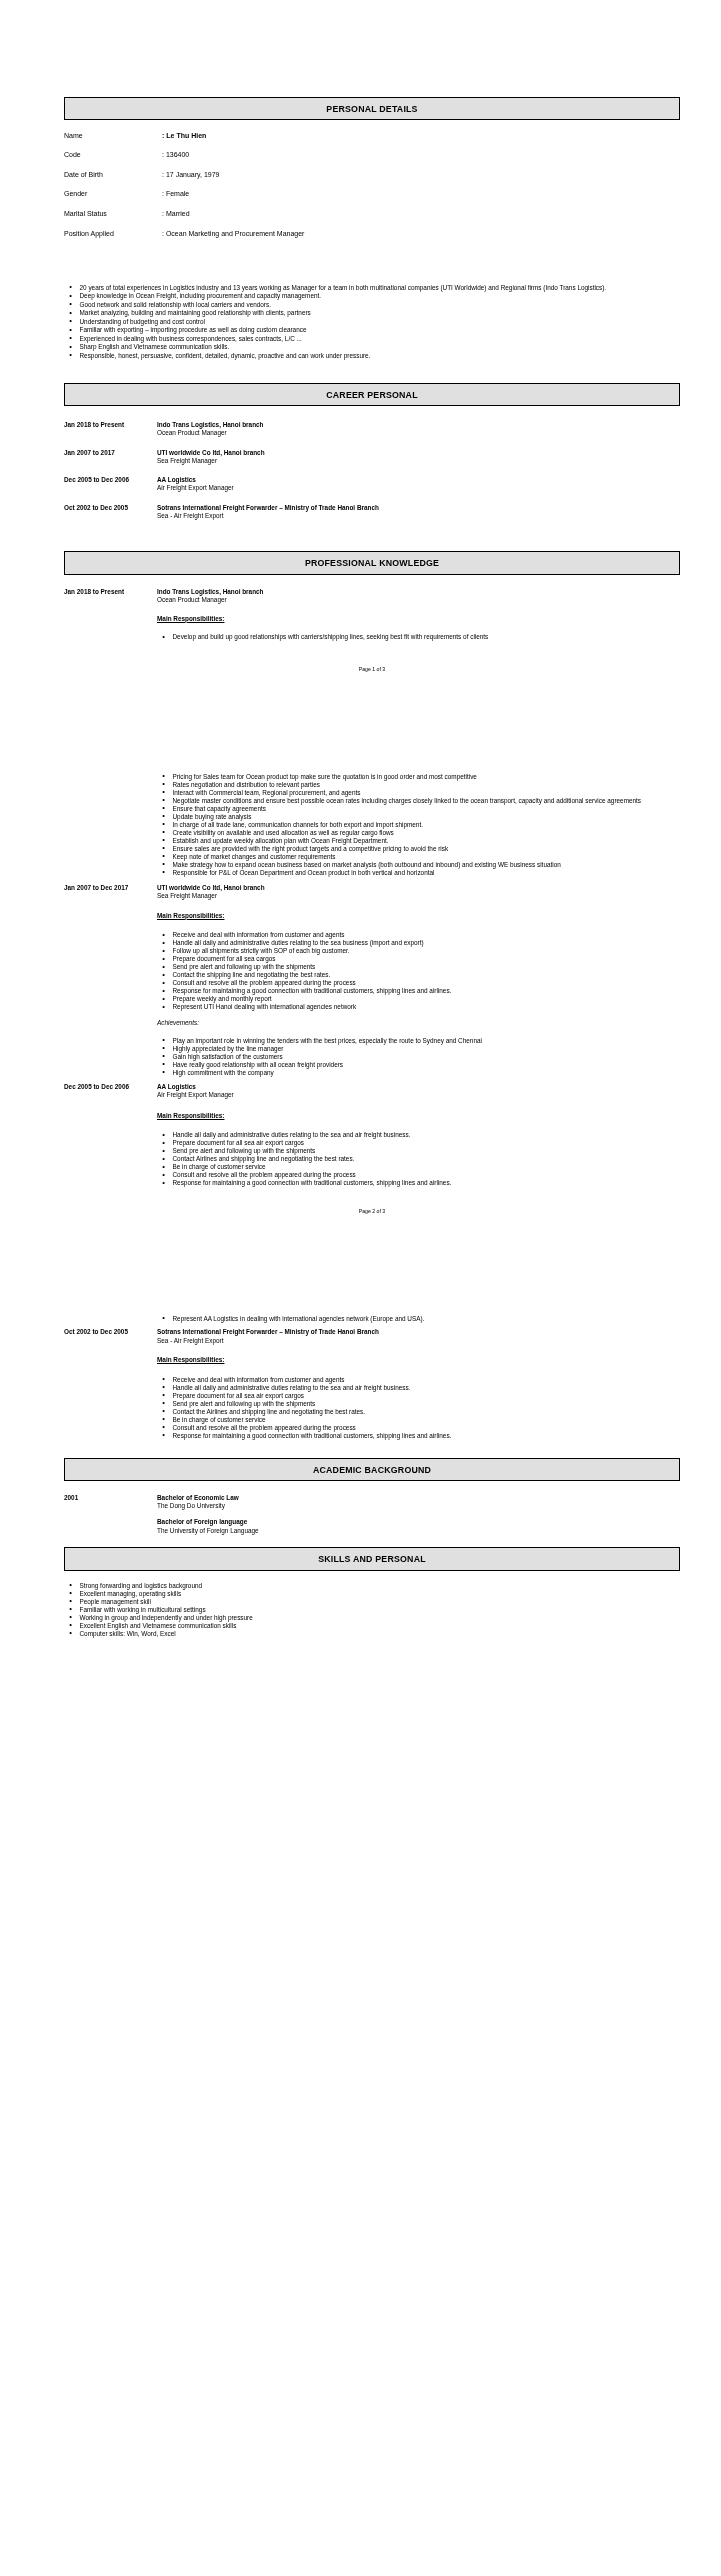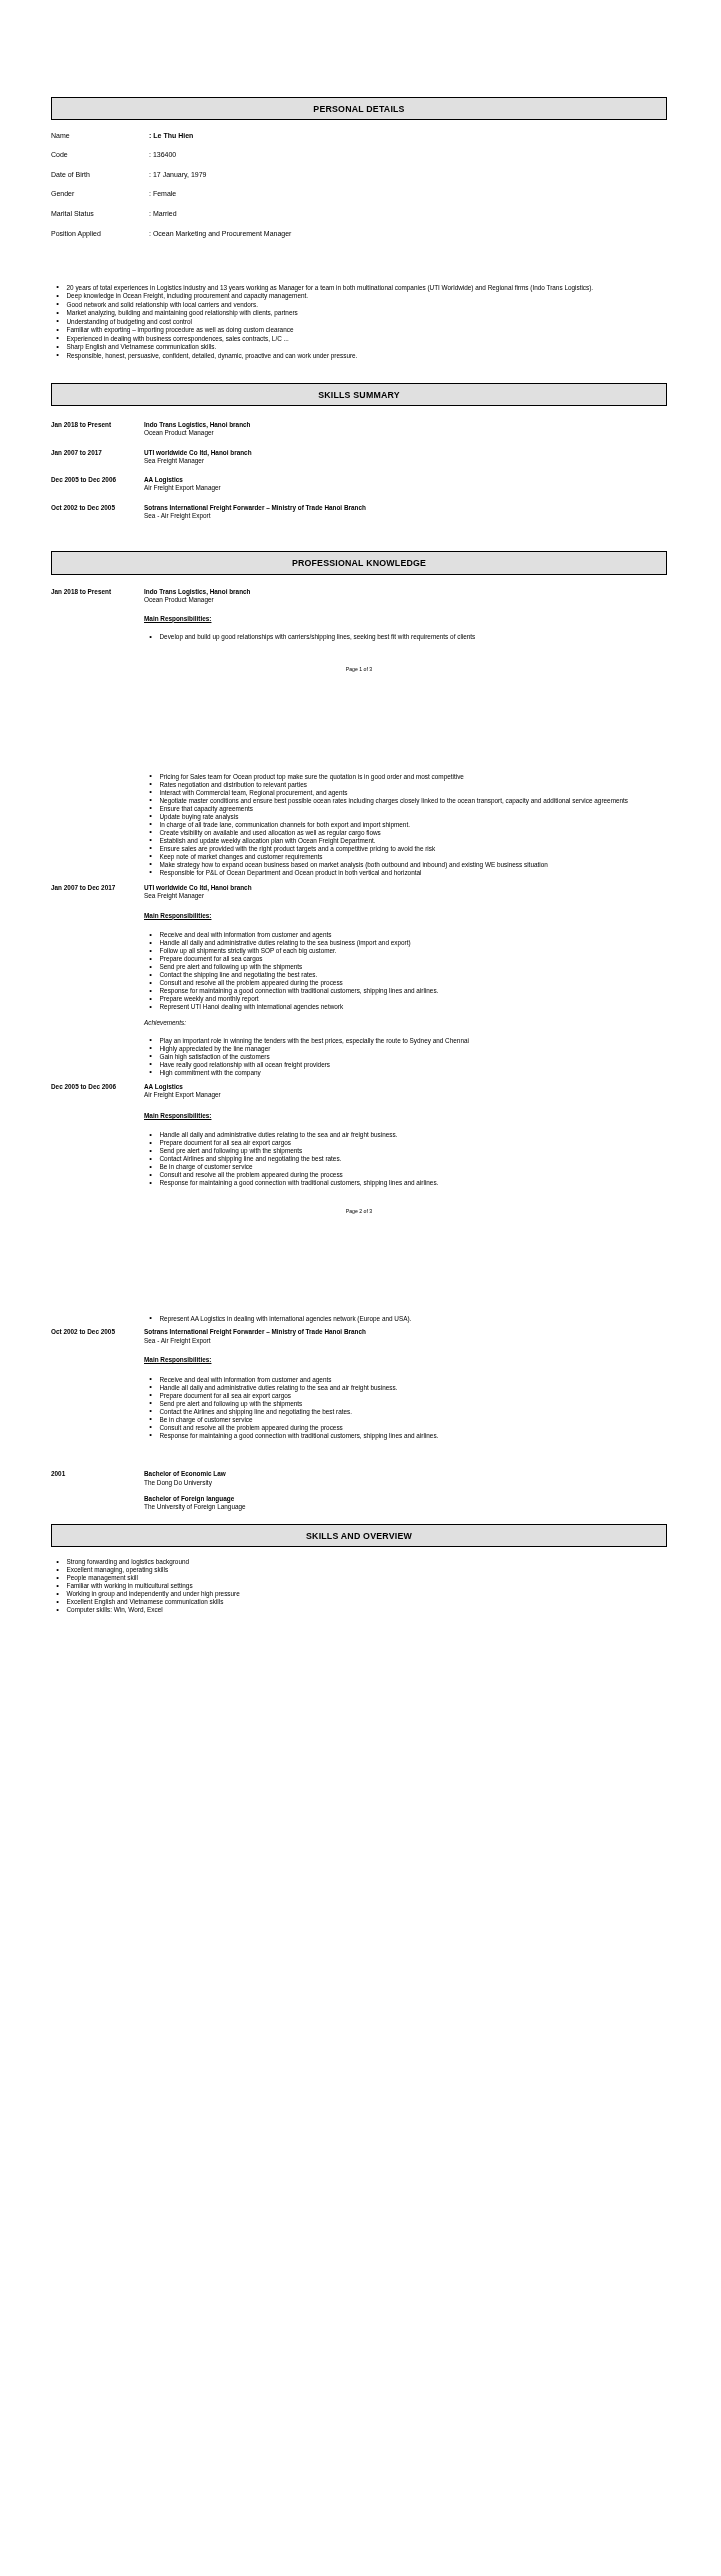--- a/index.html
+++ b/index.html
@@ -14,21 +14,21 @@
     color: #000000;
   }
   .page-canvas {
     position: relative;
     width: 721px;
     min-height: 2801px;
     background: #ffffff;
   }
   .doc {
     position: absolute;
-    left: 51px;
+    left: 64px;
     top: 0px;
     width: 616px;
   }
 
   
   .section-banner {
     background: #e0e0e0;
     border: 1px solid #000000;
     text-align: center;
     font-weight: bold;
@@ -165,21 +165,21 @@
       <li>Good network and solid relationship with local carriers and vendors.</li>
       <li>Market analyzing, building and maintaining good relationship with clients, partners</li>
       <li>Understanding of budgeting and cost control</li>
       <li>Familiar with exporting – importing procedure as well as doing custom clearance</li>
       <li>Experienced in dealing with business correspondences, sales contracts, L/C ...</li>
       <li>Sharp English and Vietnamese communication skills.</li>
       <li>Responsible, honest, persuasive, confident, detailed, dynamic, proactive and can work under pressure.</li>
     </ul>
 
     <div style="height:23px"></div>
-    <div class="section-banner">SKILLS SUMMARY</div>
+    <div class="section-banner">CAREER PERSONAL</div>
 
     <div style="height:14.4px"></div>
     <div class="job">
       <div class="job-date">Jan 2018 to Present</div>
       <div class="job-body">
         <div class="job-company">Indo Trans Logistics, Hanoi branch</div>
         <div class="job-title">Ocean Product Manager</div>
       </div>
     </div>
     <div style="height:11.3px"></div>
@@ -336,35 +336,36 @@
           <li>Send pre alert and following up with the shipments</li>
           <li>Contact the Airlines and shipping line and negotiating the best rates.</li>
           <li>Be in charge of customer service</li>
           <li>Consult and resolve all the problem appeared during the process</li>
           <li>Response for maintaining a good connection with traditional customers, shipping lines and airlines.</li>
         </ul>
       </div>
     </div>
 
     <div style="height:18.5px"></div>
+    <div class="section-banner">ACADEMIC BACKGROUND</div>
 
     <div style="height:12.4px"></div>
     <div class="job">
       <div class="job-date">2001</div>
       <div class="job-body">
         <div class="edu-line-bold">Bachelor of Economic Law</div>
         <div class="edu-line">The Dong Do University</div>
         <div style="height:8.2px"></div>
         <div class="edu-line-bold">Bachelor of Foreign language</div>
         <div class="edu-line">The University of Foreign Language</div>
       </div>
     </div>
 
     <div style="height:12.4px"></div>
-    <div class="section-banner">SKILLS AND OVERVIEW</div>
+    <div class="section-banner">SKILLS AND PERSONAL</div>
 
     <ul class="bl tight" style="margin-top:11.3px">
       <li>Strong forwarding and logistics background</li>
       <li>Excellent managing, operating skills</li>
       <li>People management skill</li>
       <li>Familiar with working in multicultural settings</li>
       <li>Working in group and independently and under high pressure</li>
       <li>Excellent English and Vietnamese communication skills</li>
       <li>Computer skills: Win, Word, Excel</li>
     </ul>

